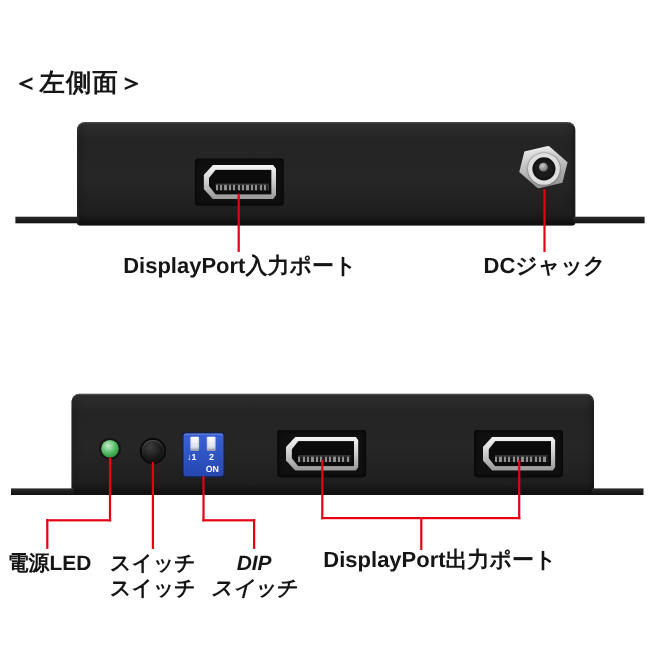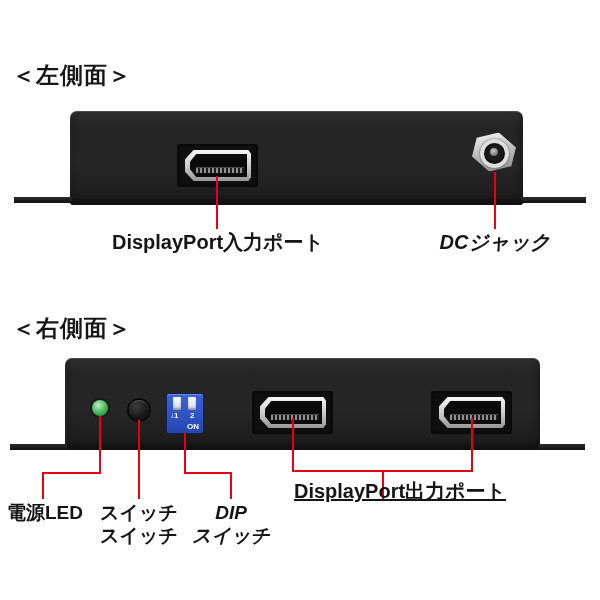--- a/index.html
+++ b/index.html
@@ -80,23 +80,22 @@
   <div class="dp" style="left:185px;top:150px;width:66px;height:31px;"></div>
 
   <div class="hex" style="left:472px;top:132px;width:44px;height:40px;"></div>
   <div class="jack-ring" style="left:480px;top:139px;width:21px;height:21px;"></div>
   <div class="jack-pin" style="left:490px;top:148px;width:8px;height:8px;"></div>
 
   <div class="rline" style="left:216px;top:176px;width:2px;height:53px;"></div>
   <div class="rline" style="left:494px;top:172px;width:2px;height:57px;"></div>
 
   <div class="lbl" style="left:103px;top:231px;width:230px;text-align:center;">DisplayPort入力ポート</div>
-  <div class="lbl" style="left:430px;top:231px;width:130px;font-style:italic;">DCジャック</div>
+  <div class="lbl" style="left:430px;top:231px;width:130px;">DCジャック</div>
 
-  <div class="view-title" style="left:12px;top:313px;">＜右側面＞</div>
 
   <div class="device" style="left:65px;top:358px;width:475px;height:92px;"></div>
   <div class="flange" style="left:10px;top:444px;width:57px;"></div>
   <div class="flange" style="left:538px;top:444px;width:47px;"></div>
 
   <div class="led" style="left:92px;top:400px;width:16px;height:16px;"></div>
 
   <div class="pushbtn" style="left:129px;top:400px;width:20px;height:20px;"></div>
 
   <div class="dip" style="left:167px;top:394px;width:36px;height:39px;">
@@ -132,15 +131,15 @@
   <div class="lbl" style="left:99px;top:501px;width:80px;font-size:19px;">
     <div>スイッチ</div>
     <div>スイッチ</div>
   </div>
 
   <div class="lbl" style="left:191px;top:501px;width:80px;font-size:19px;font-style:italic;">
     <div>DIP</div>
     <div>スイッチ</div>
   </div>
 
-  <div class="lbl" style="left:285px;top:480px;width:230px;text-decoration:underline;">DisplayPort出力ポート</div>
+  <div class="lbl" style="left:285px;top:498px;width:230px;">DisplayPort出力ポート</div>
 
 </div>
 
 </body></html>

